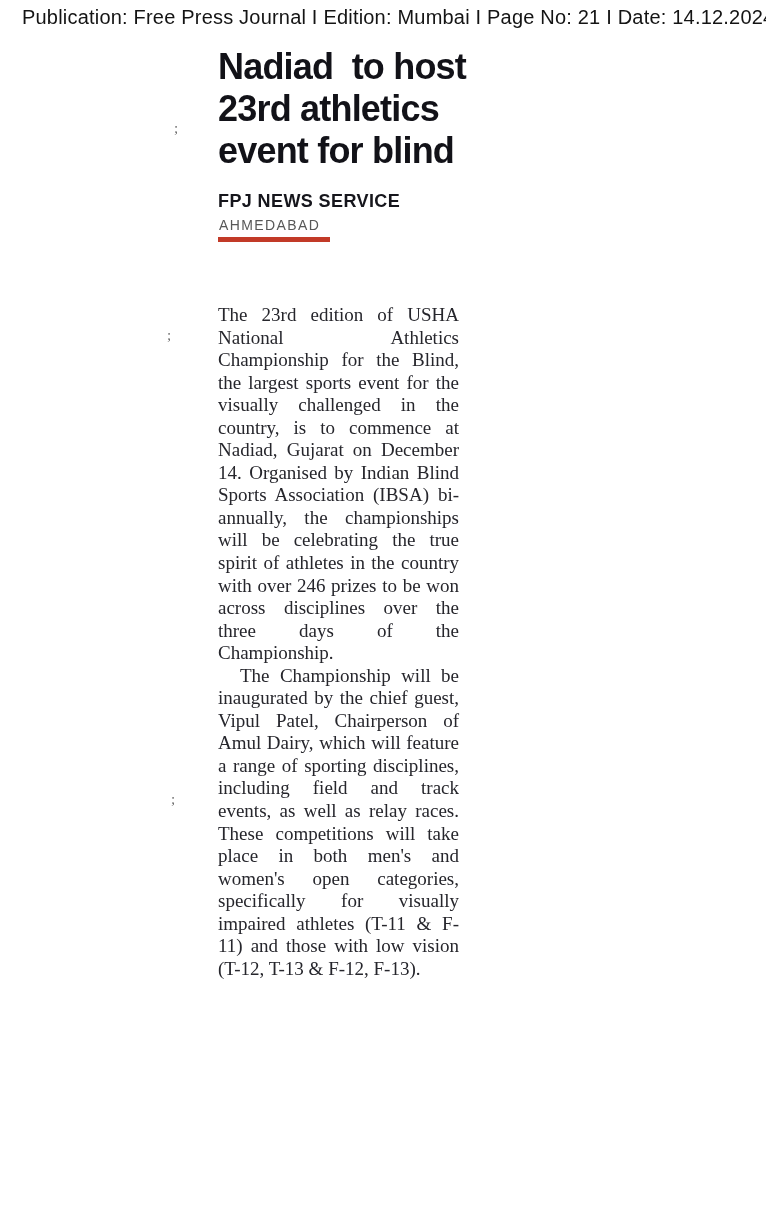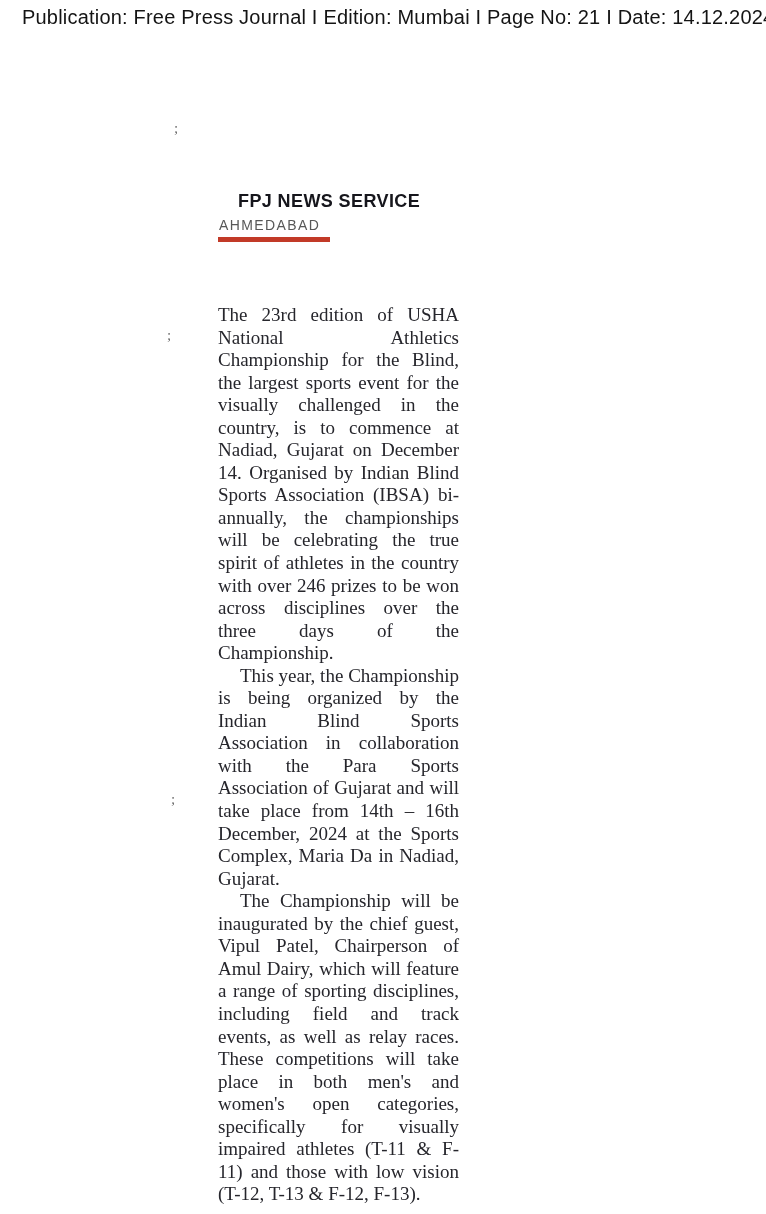--- a/index.html
+++ b/index.html
@@ -43,21 +43,20 @@
   .byline {
     position: absolute;
     left: 218px;
     top: 191px;
     font-family: "Liberation Sans", sans-serif;
     font-weight: bold;
     font-size: 18px;
     letter-spacing: 0.4px;
     color: #16161c;
     white-space: nowrap;
-    margin-left: 20px;
   }
   .dateline {
     position: absolute;
     left: 219px;
     top: 217px;
     font-family: "Liberation Sans", sans-serif;
     font-size: 14px;
     letter-spacing: 1.4px;
     color: #585858;
     white-space: nowrap;
@@ -103,26 +102,30 @@
 <body>
 
 <div class="page">
 
   <div class="meta-header">Publication: Free Press Journal I Edition: Mumbai I Page No: 21 I Date: 14.12.2024</div>
 
   <span class="artifact a1">;</span>
   <span class="artifact a2">;</span>
   <span class="artifact a3">;</span>
 
+  <div class="headline">
+    <div class="hl-line">Nadiad  to host</div>
+    <div class="hl-line">23rd athletics</div>
+    <div class="hl-line">event for blind</div>
+  </div>
 
   <div class="byline">FPJ NEWS SERVICE</div>
 
   <div class="dateline">AHMEDABAD</div>
 
   <div class="accent-bar" style="background: rgb(194, 58, 40);"></div>
 
   <div class="body-col">
     <p>The 23rd edition of USHA National Athletics Championship for the Blind, the largest sports event for the visually challenged in the country, is to commence at Nadiad, Gujarat on December 14. Organised by Indian Blind Sports Association (IBSA) bi-annually, the championships will be celebrating the true spirit of athletes in the country with over 246 prizes to be won across disciplines over the three days of the Championship.</p>
-    <p class="indent">This year, the Championship is being organized by the Indian Blind Sports Association in collaboration with the Para Sports Association of Gujarat and will take place from 14th – 16th December, 2024 at the Sports Complex, Maria Da in Nadiad, Gujarat.</p>
     <p class="indent">The Championship will be inaugurated by the chief guest, Vipul Patel, Chairperson of Amul Dairy, which will feature a range of sporting disciplines, including field and track events, as well as relay races. These competitions will take place in both men's and women's open categories, specifically for visually impaired athletes (T-11 &amp; F-11) and those with low vision (T-12, T-13 &amp; F-12, F-13).</p>
   </div>
 
 </div>
 
 </body></html>

